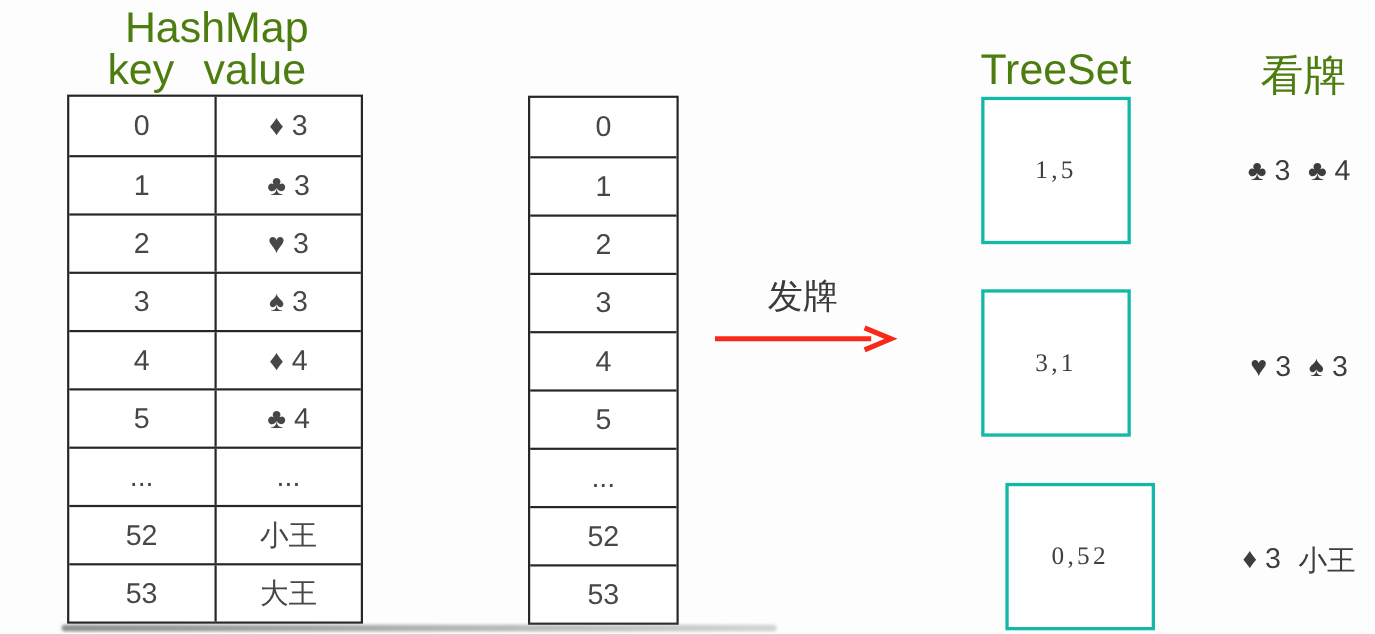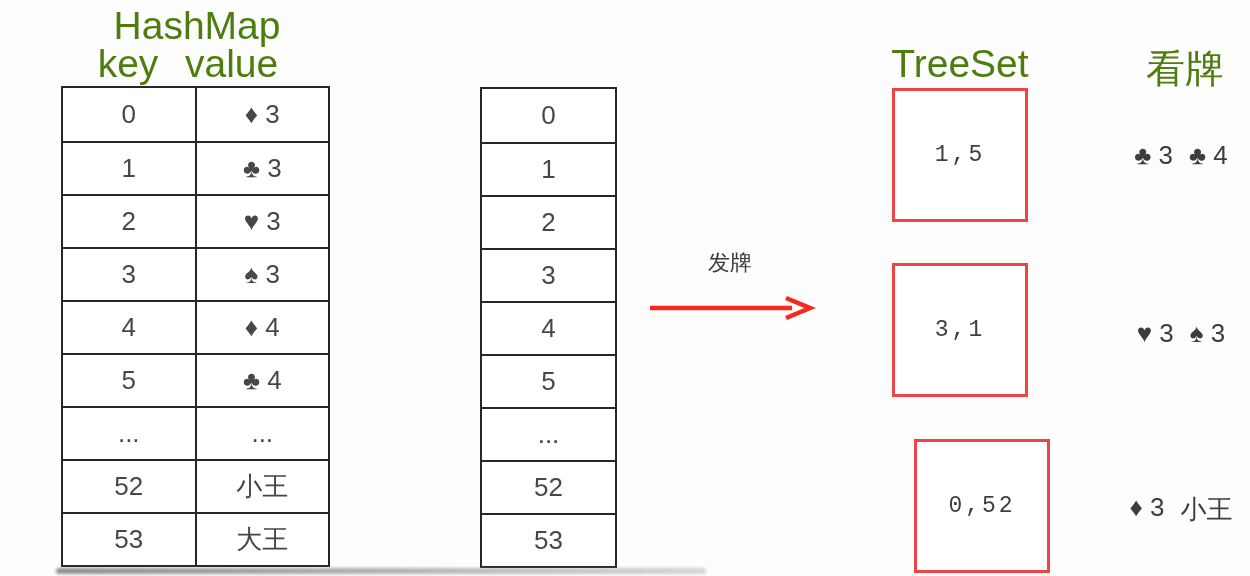--- a/index.html
+++ b/index.html
@@ -21,32 +21,32 @@
     border-top:2px solid #262626;
   }
   .vrow:first-child { border-top:none; }
   .cell {
     flex:1; display:flex; align-items:center; justify-content:center;
     font-size:26px; color:#474747; box-sizing:border-box; white-space:nowrap;
   }
   .cell.keycol { border-right:2px solid #262626; }
   .tbox {
     position:absolute; width:136px; height:134px; box-sizing:border-box;
-    border:3px solid #ef4444; background:#ffffff;
+    border:3px solid #14b8a6; background:#ffffff;
     display:flex; align-items:center; justify-content:center;
-    font-family:Liberation Mono, monospace;
+    font-family:Liberation Serif, serif;
     font-size:23px; letter-spacing:3px; color:#3f3f3f;
   }
   .hand {
     position:absolute; width:138px; display:flex; justify-content:center;
     gap:16px; font-size:26px; color:#3d3d3d; white-space:nowrap;
   }
   .deal-label {
     position:absolute; left:650px; top:248px; width:160px;
-    text-align:center; font-size:22px; color:#3b3b3b;
+    text-align:center; font-size:32px; color:#3b3b3b;
   }
   .deal-arrow { position:absolute; left:648px; top:295px; }
   .bottom-smudge {
     position:absolute; left:56px; top:568px; width:650px; height:6px;
     background:linear-gradient(to right, rgba(105,105,105,.75), rgba(150,150,150,.40));
     filter:blur(1.5px); border-radius:3px;
   }
 </style>
 </head>
 <body>

